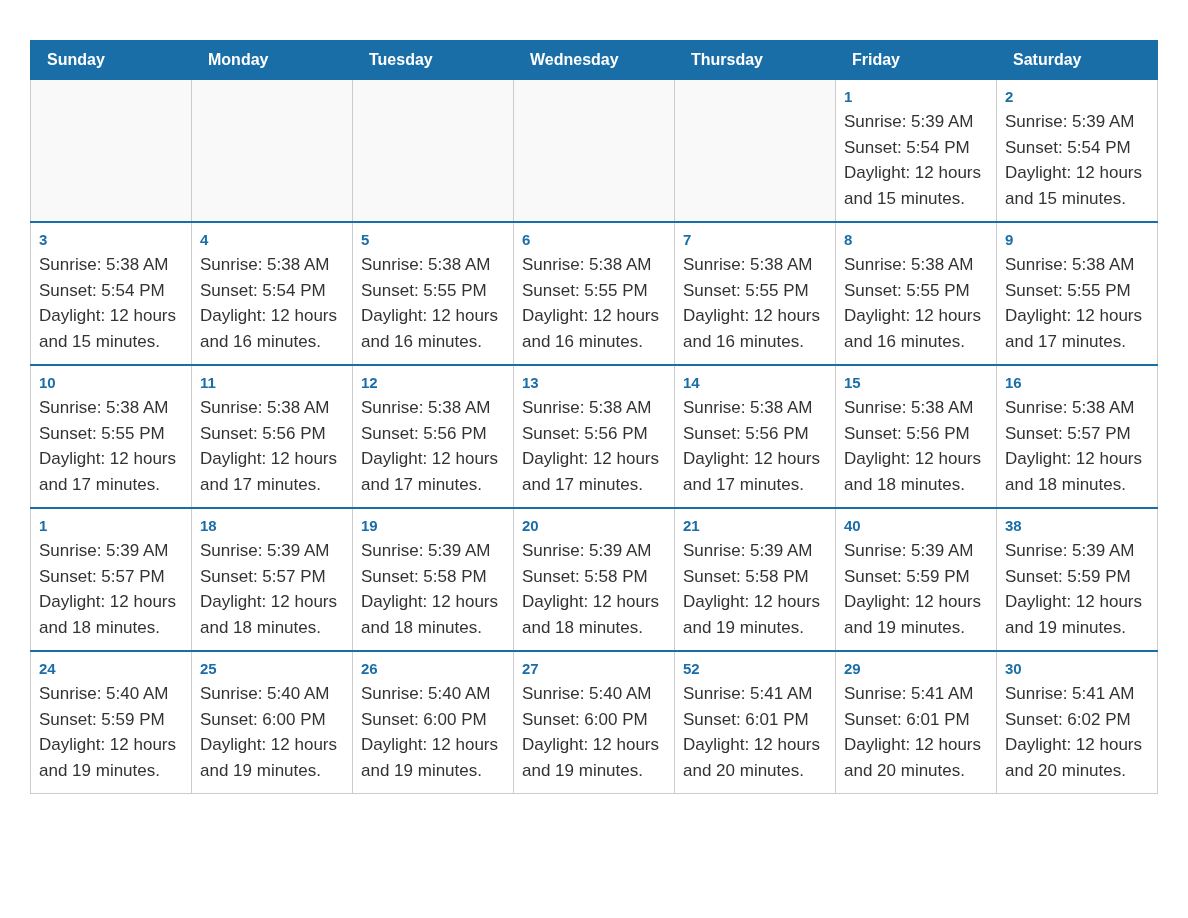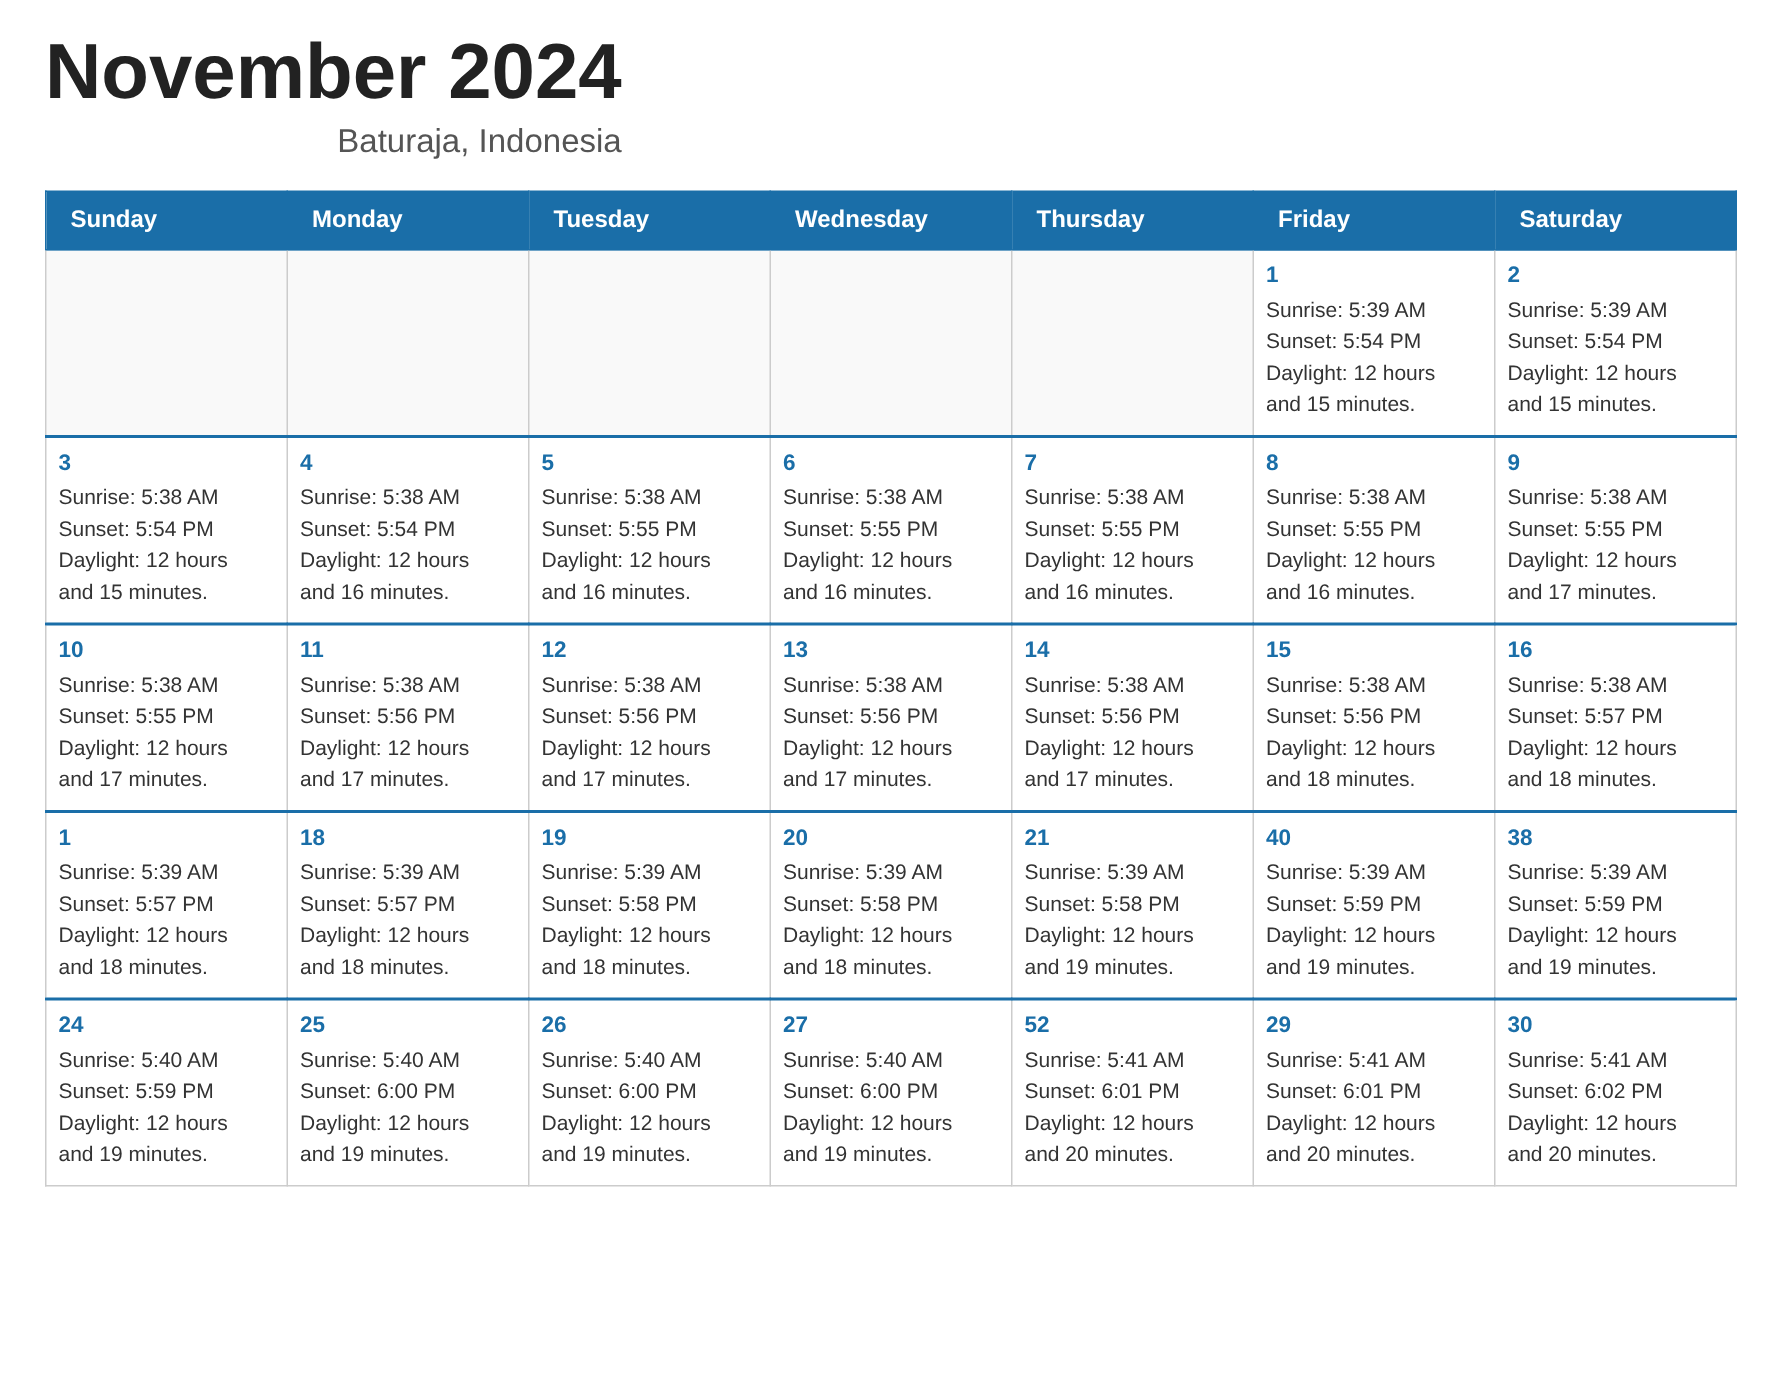--- a/index.html
+++ b/index.html
@@ -98,45 +98,41 @@
 
     .day-number {
       font-size: 15px;
       font-weight: bold;
       color: #1a6ea8;
       display: block;
       margin-bottom: 4px;
     }
 
     .day-info {
-      font-size: 14px;
+      font-size: 17px;
       color: #333;
       line-height: 1.5;
     }
 
     .empty-cell {
       background: #f9f9f9;
     }
 
     tr {
       border-bottom: 2px solid #1a6ea8;
     }
 
     .calendar tr:last-child {
       border-bottom: 1px solid #ccc;
     }
   </style>
 </head>
 <body>
 
 <div class="header">
-  <div class="title-block">
-    <div class="month-title">November 2024</div>
-    <div class="location">Baturaja, Indonesia</div>
-  </div>
 </div>
 
 <table class="calendar">
   <thead>
     <tr>
     <th>Sunday</th>
         <th>Monday</th>
         <th>Tuesday</th>
         <th>Wednesday</th>
         <th>Thursday</th>

